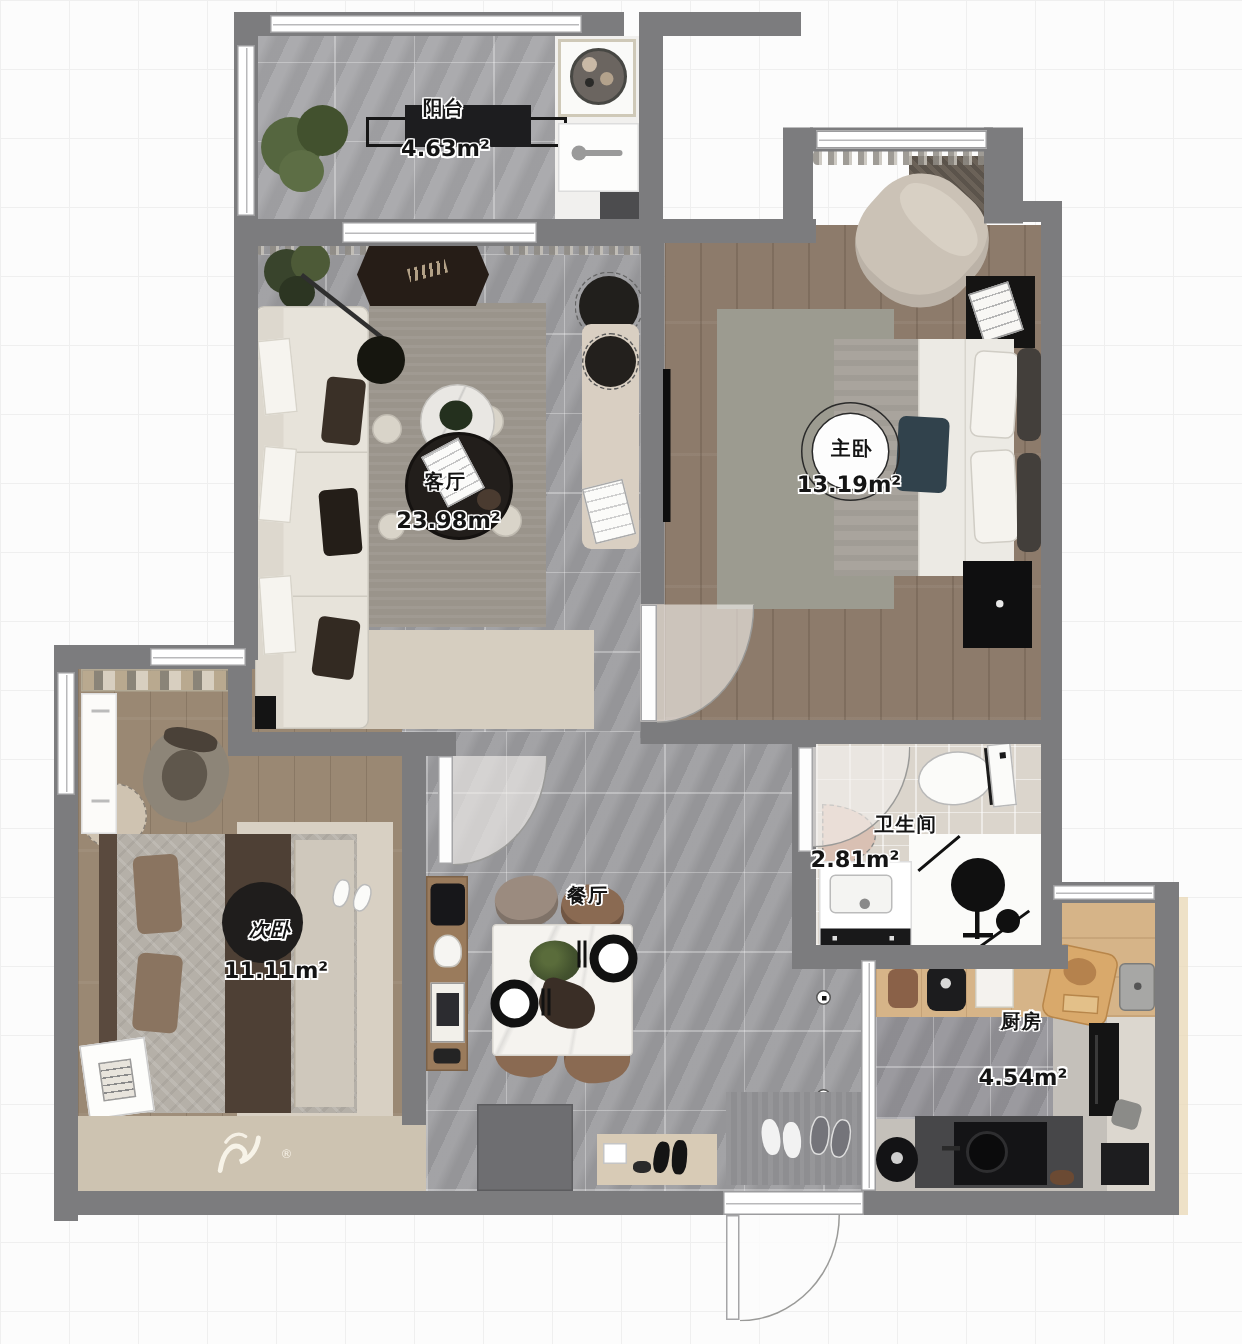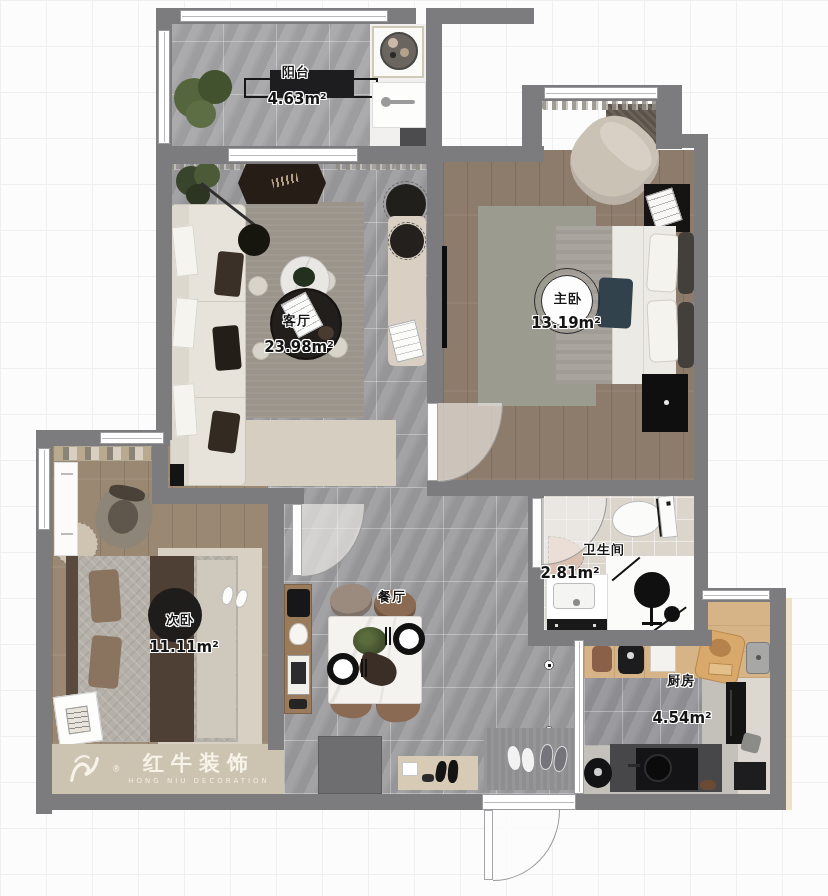--- a/index.html
+++ b/index.html
@@ -342,38 +342,34 @@
   <div class="lbl area" style="left:297px;top:99px;">4.63m²</div>
 
   <div class="lbl" style="left:297px;top:321px;">客厅</div>
   <div class="lbl area" style="left:299px;top:347px;">23.98m²</div>
 
   <div class="abs circ" style="left:534px;top:268px;width:66px;height:66px;border:1.5px solid #2a2a2a;z-index:29;"></div>
   <div class="abs circ" style="left:541px;top:275px;width:52px;height:52px;background:#fdfdfd;border:1.5px solid #2a2a2a;z-index:29;"></div>
   <div class="lbl" style="left:568px;top:299px;">主卧</div>
   <div class="lbl area" style="left:566px;top:323px;">13.19m²</div>
 
-  <div class="lbl" style="left:180px;top:620px;">次卧</div>
+  <div class="lbl" style="left:180px;top:620px;font-style:italic;">次卧</div>
   <div class="lbl area" style="left:184px;top:647px;">11.11m²</div>
 
   <div class="lbl" style="left:392px;top:597px;">餐厅</div>
 
   <div class="lbl" style="left:604px;top:550px;">卫生间</div>
   <div class="lbl area" style="left:570px;top:573px;">2.81m²</div>
 
   <div class="lbl" style="left:681px;top:681px;">厨房</div>
   <div class="lbl area" style="left:682px;top:718px;">4.54m²</div>
 
   <div id="wm">
     <span style="display:inline-block;width:38px;height:34px;">
       <svg viewBox="0 0 40 36" width="38" height="34">
         <path d="M6 30 C8 16 15 10 21 14 C25 17 24 22 20 24 C27 22 32 15 33 7" stroke="rgba(249,245,235,.95)" stroke-width="3.4" fill="none" stroke-linecap="round"></path>
         <path d="M10 10 C14 4 20 3 24 6" stroke="rgba(249,245,235,.9)" stroke-width="2.4" fill="none" stroke-linecap="round"></path>
       </svg>
     </span>
     <span class="reg">®</span>
-    <span style="display:flex;flex-direction:column;align-items:center;">
-      <span class="brand">红牛装饰</span>
-      <span class="sub">HONG NIU DECORATION</span>
-    </span>
   </div>
 
 </div>
 
 </body></html>

